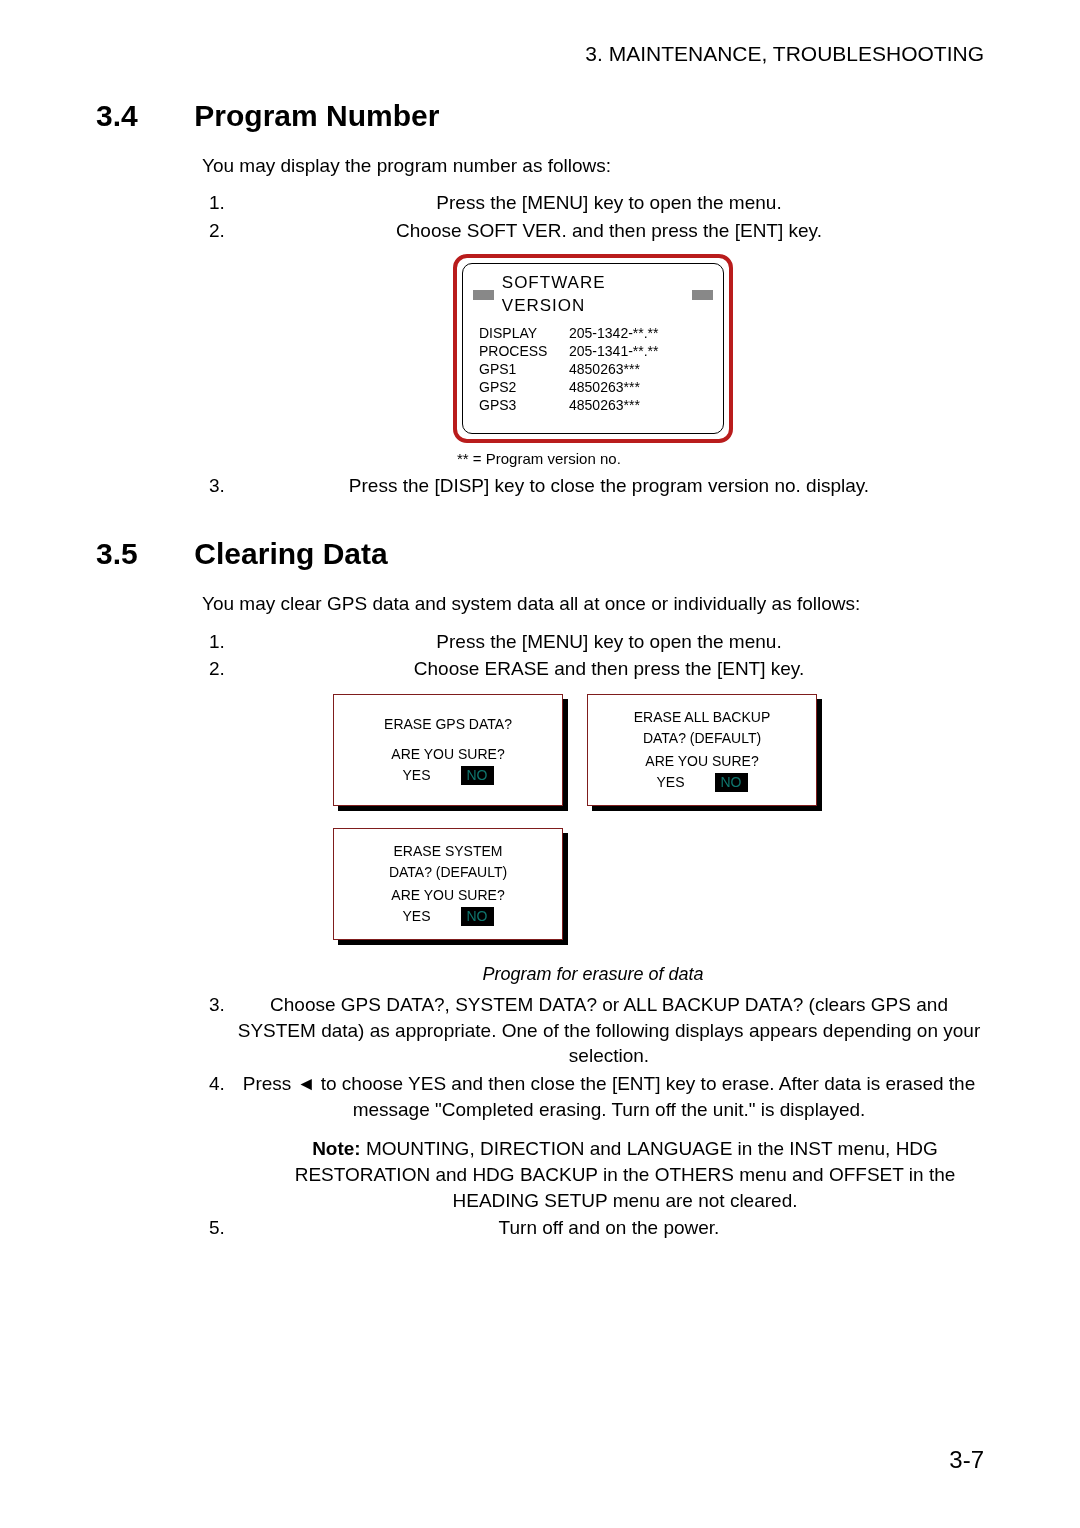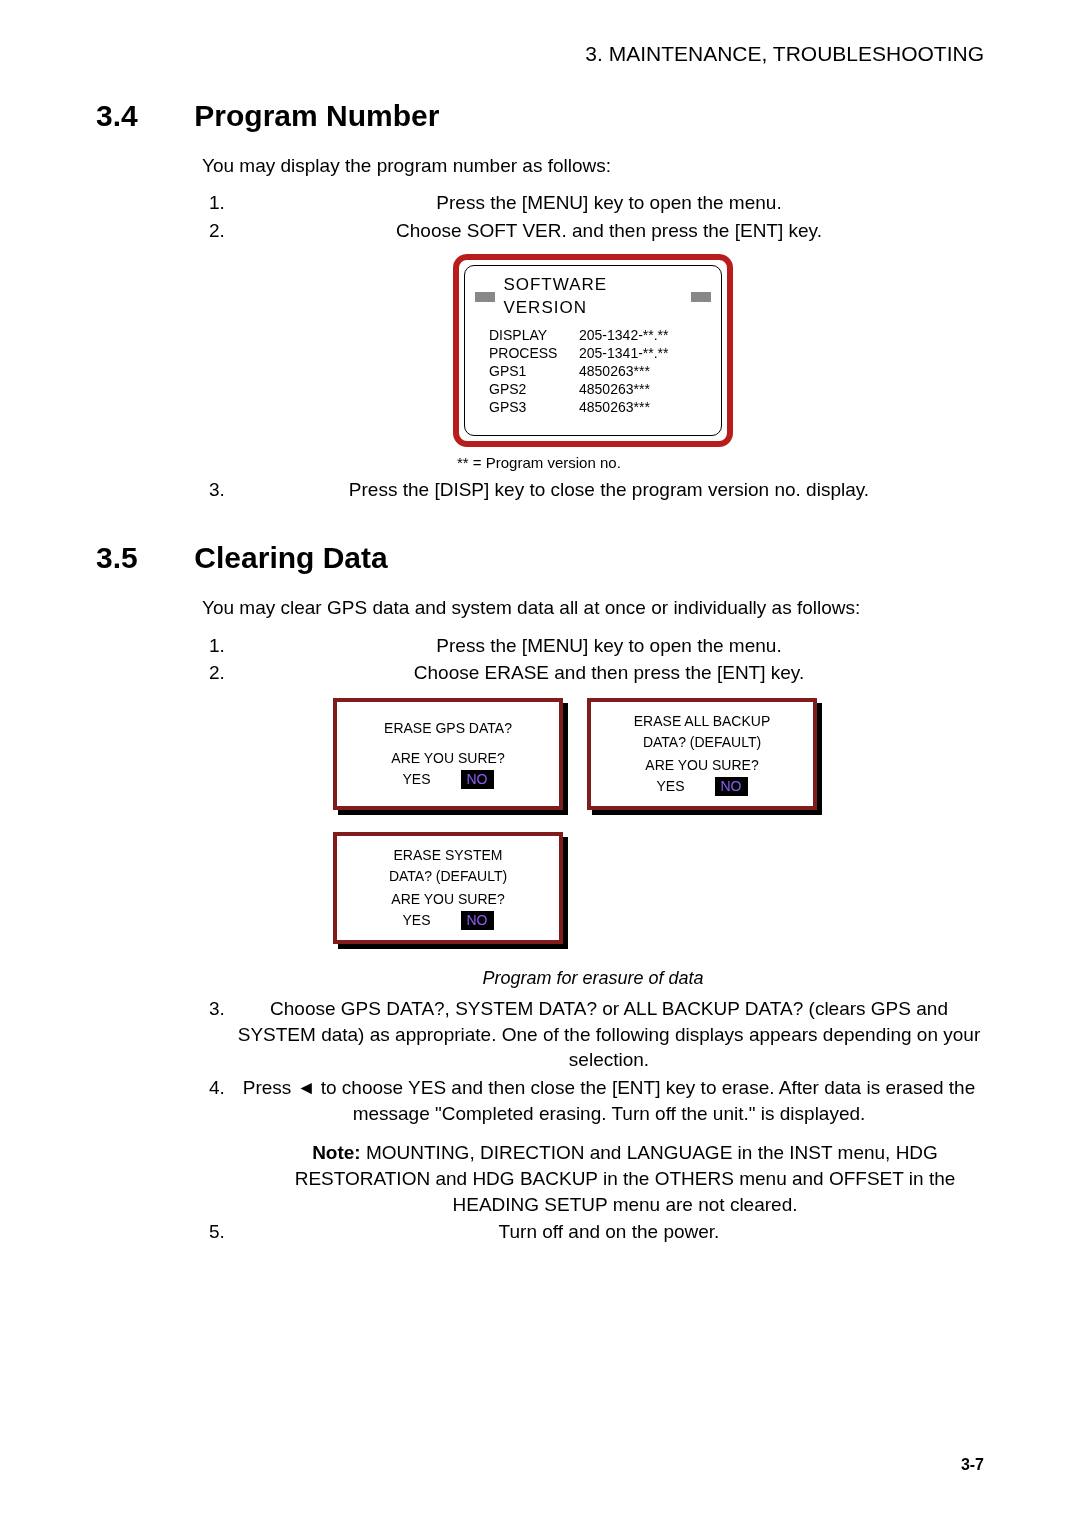--- a/index.html
+++ b/index.html
@@ -50,21 +50,21 @@
     margin-left: 32px;
     margin-top: 14px;
   }
 
   
   .swv-wrap {
     width: 280px;
     margin: 10px auto 4px auto;
   }
   .swv-outer {
-    border: 6px solid #b91c1c;
+    border: 4px solid #b91c1c;
     border-radius: 14px;
     padding: 5px;
   }
   .swv-inner {
     border: 1px solid #000;
     border-radius: 10px;
     padding: 8px 10px 18px 10px;
     font-family: Arial, Helvetica, sans-serif;
   }
   .swv-title-row {
@@ -79,21 +79,21 @@
   .swv-title-row .bar {
     width: 22px; height: 10px;
     background: #888;
   }
   .swv-table {
     font-size: 14px;
     line-height: 1.3;
     margin-left: 6px;
   }
   .swv-row { display: flex; }
-  .swv-row .lab { width: 90px; margin-left: 8px; }
+  .swv-row .lab { width: 90px; }
   .swv-foot {
     font-size: 15px;
     margin: 6px 0 0 4px;
   }
   .fig-caption {
     text-align: center;
     font-style: italic;
     font-size: 18px;
     margin: 10px 0 6px 0;
   }
@@ -117,21 +117,21 @@
     position: absolute;
     top: 5px; left: 5px;
     width: 100%; height: 100%;
     background: #000;
   }
   .prompt-face {
     position: absolute;
     top: 0; left: 0;
     width: 100%; height: 100%;
     background: #fff;
-    border: 4px solid #7f1d1d;
+    border: 1px solid #7f1d1d;
     box-sizing: border-box;
     display: flex;
     flex-direction: column;
     align-items: center;
     justify-content: center;
     font-size: 14px;
     line-height: 1.35;
     text-align: center;
     padding: 6px 4px;
   }
@@ -139,34 +139,34 @@
   .prompt-q { margin-top: 10px; }
   .yn-row {
     margin-top: 2px;
     display: flex;
     gap: 30px;
     align-items: center;
     font-size: 14px;
   }
   .yn-no {
     background: #000;
-    color: #8b5cf6;
+    color: #0f766e;
     padding: 0 6px;
   }
 
   .tri {
     font-family: Arial, sans-serif;
   }
 
   .page-num {
     position: absolute;
     bottom: 52px;
     right: 96px;
-    font-weight: bold;
-    font-size: 16px;
+    font-weight: normal;
+    font-size: 24px;
   }
 </style>
 </head>
 <body>
 
 <div class="page">
 
   <div class="running-head">3. MAINTENANCE, TROUBLESHOOTING</div>
 
   <h2 class="section-title">

